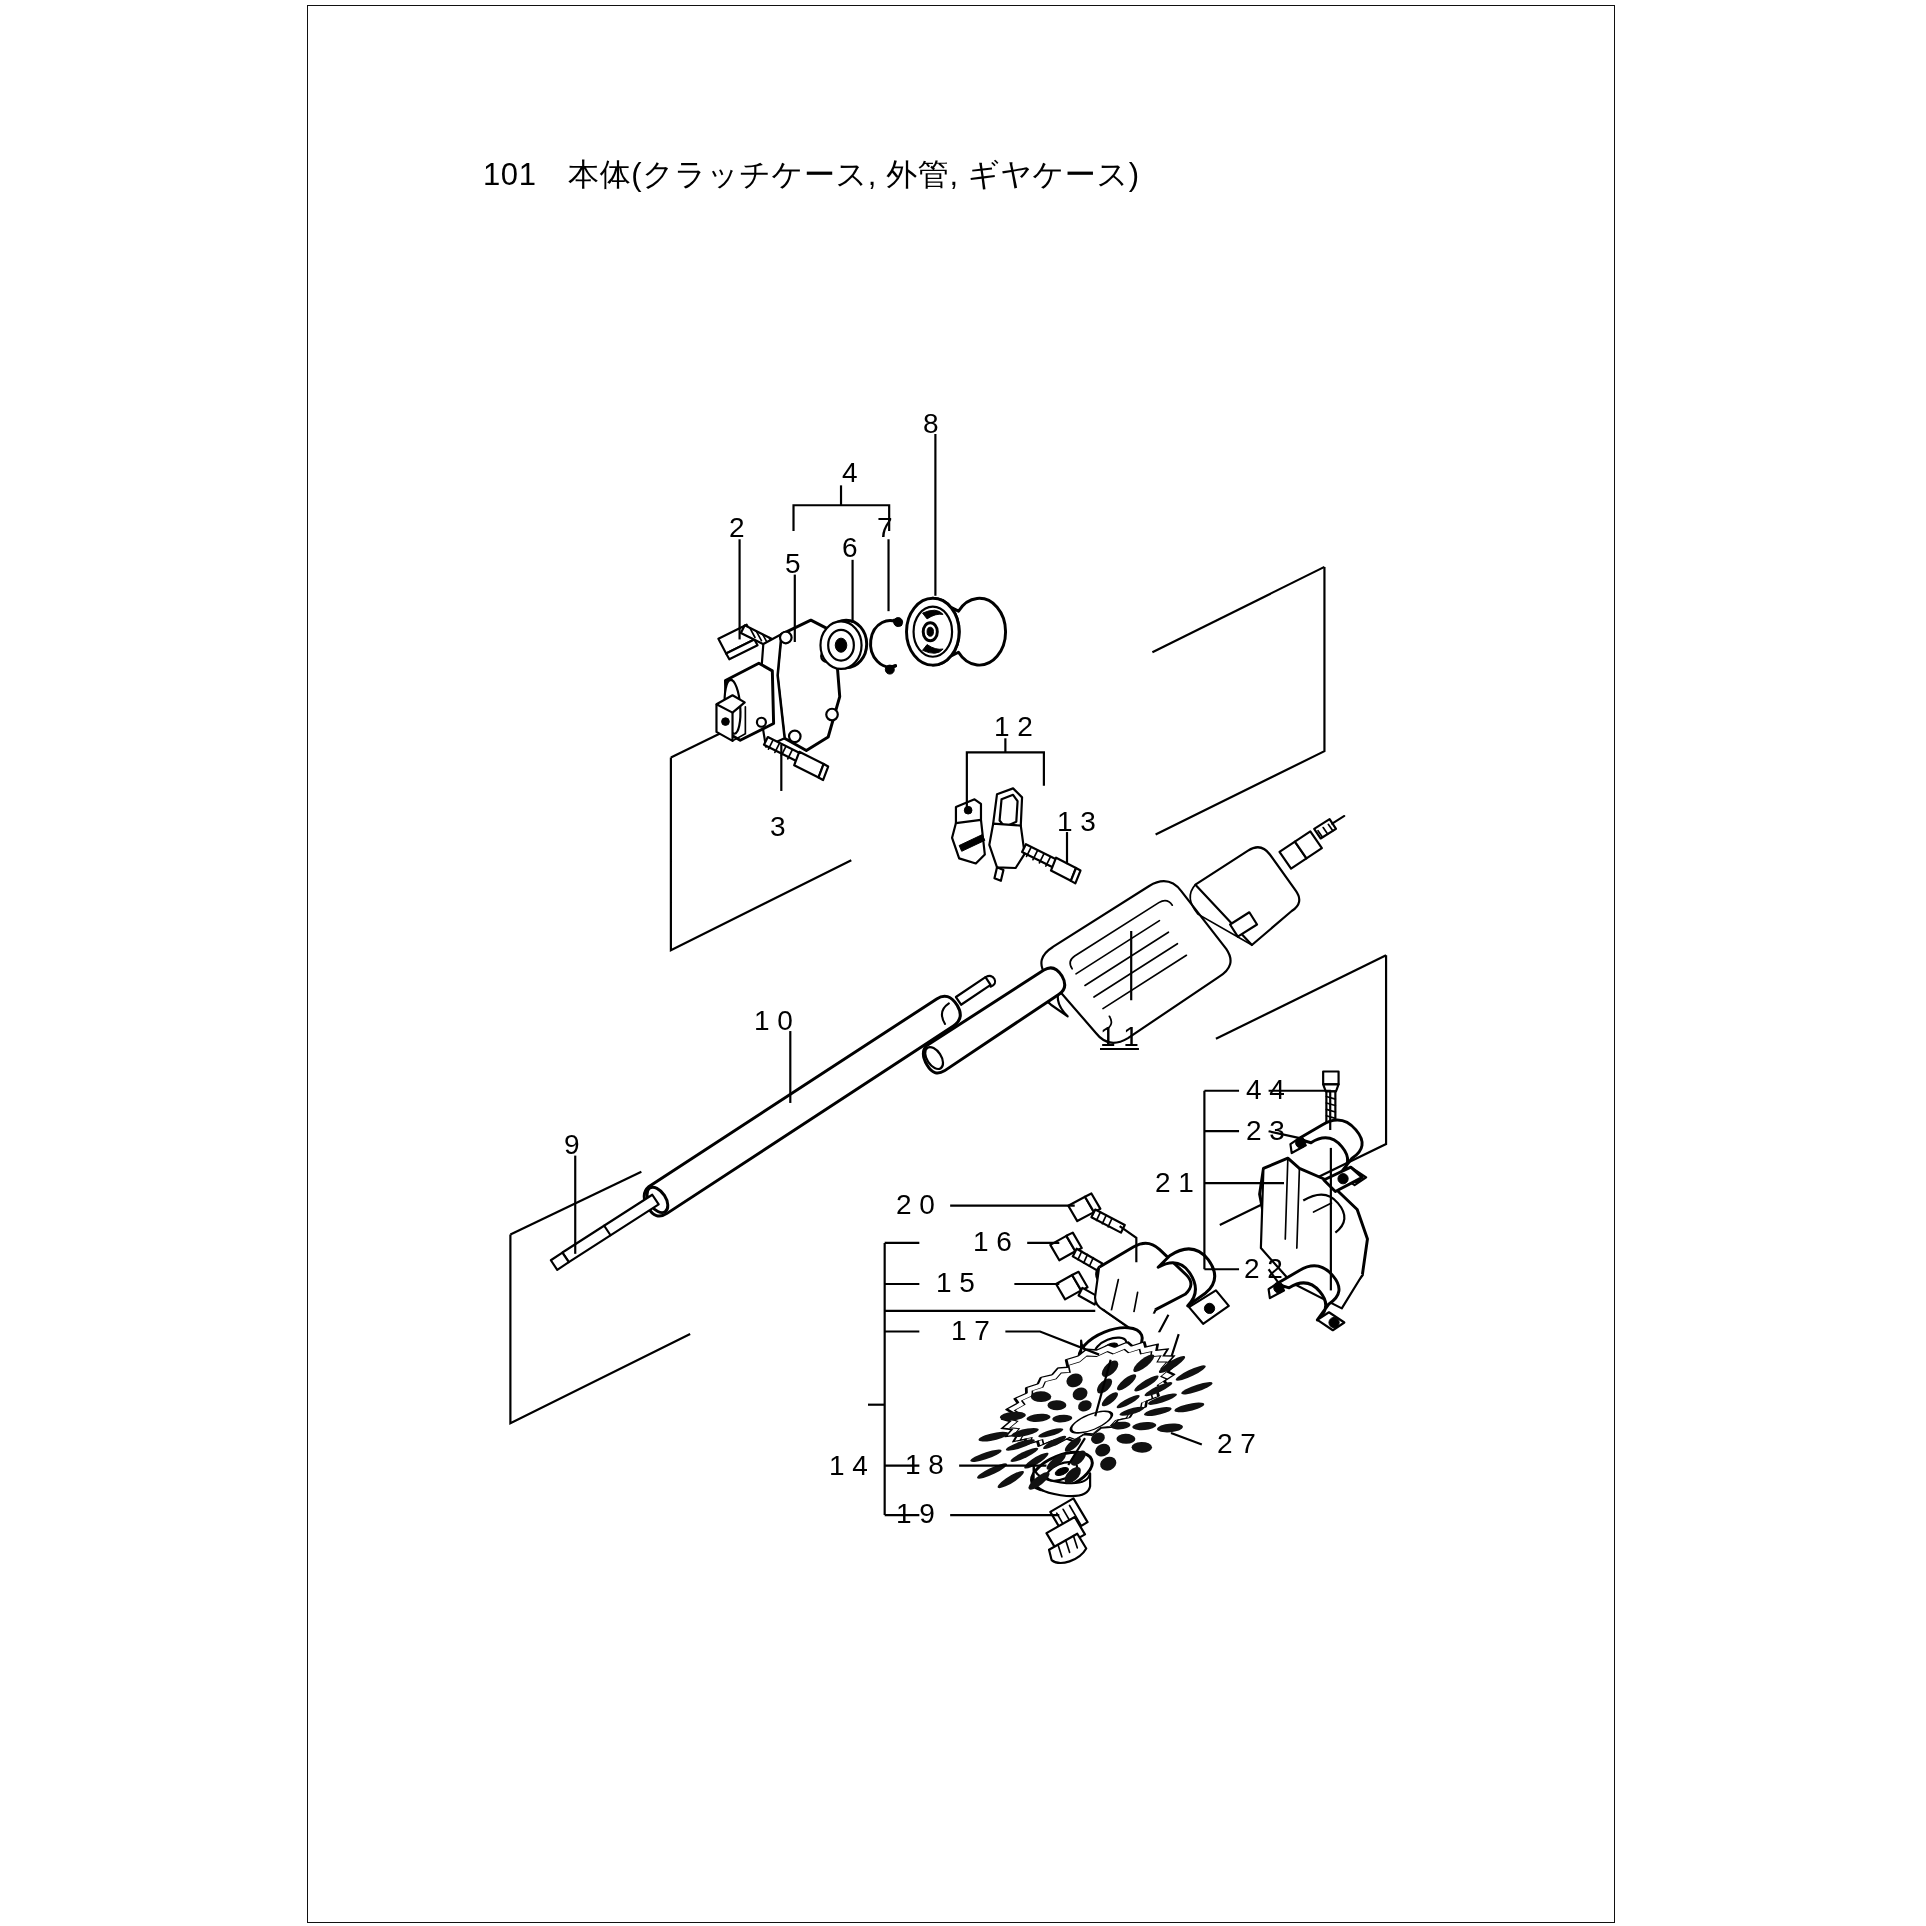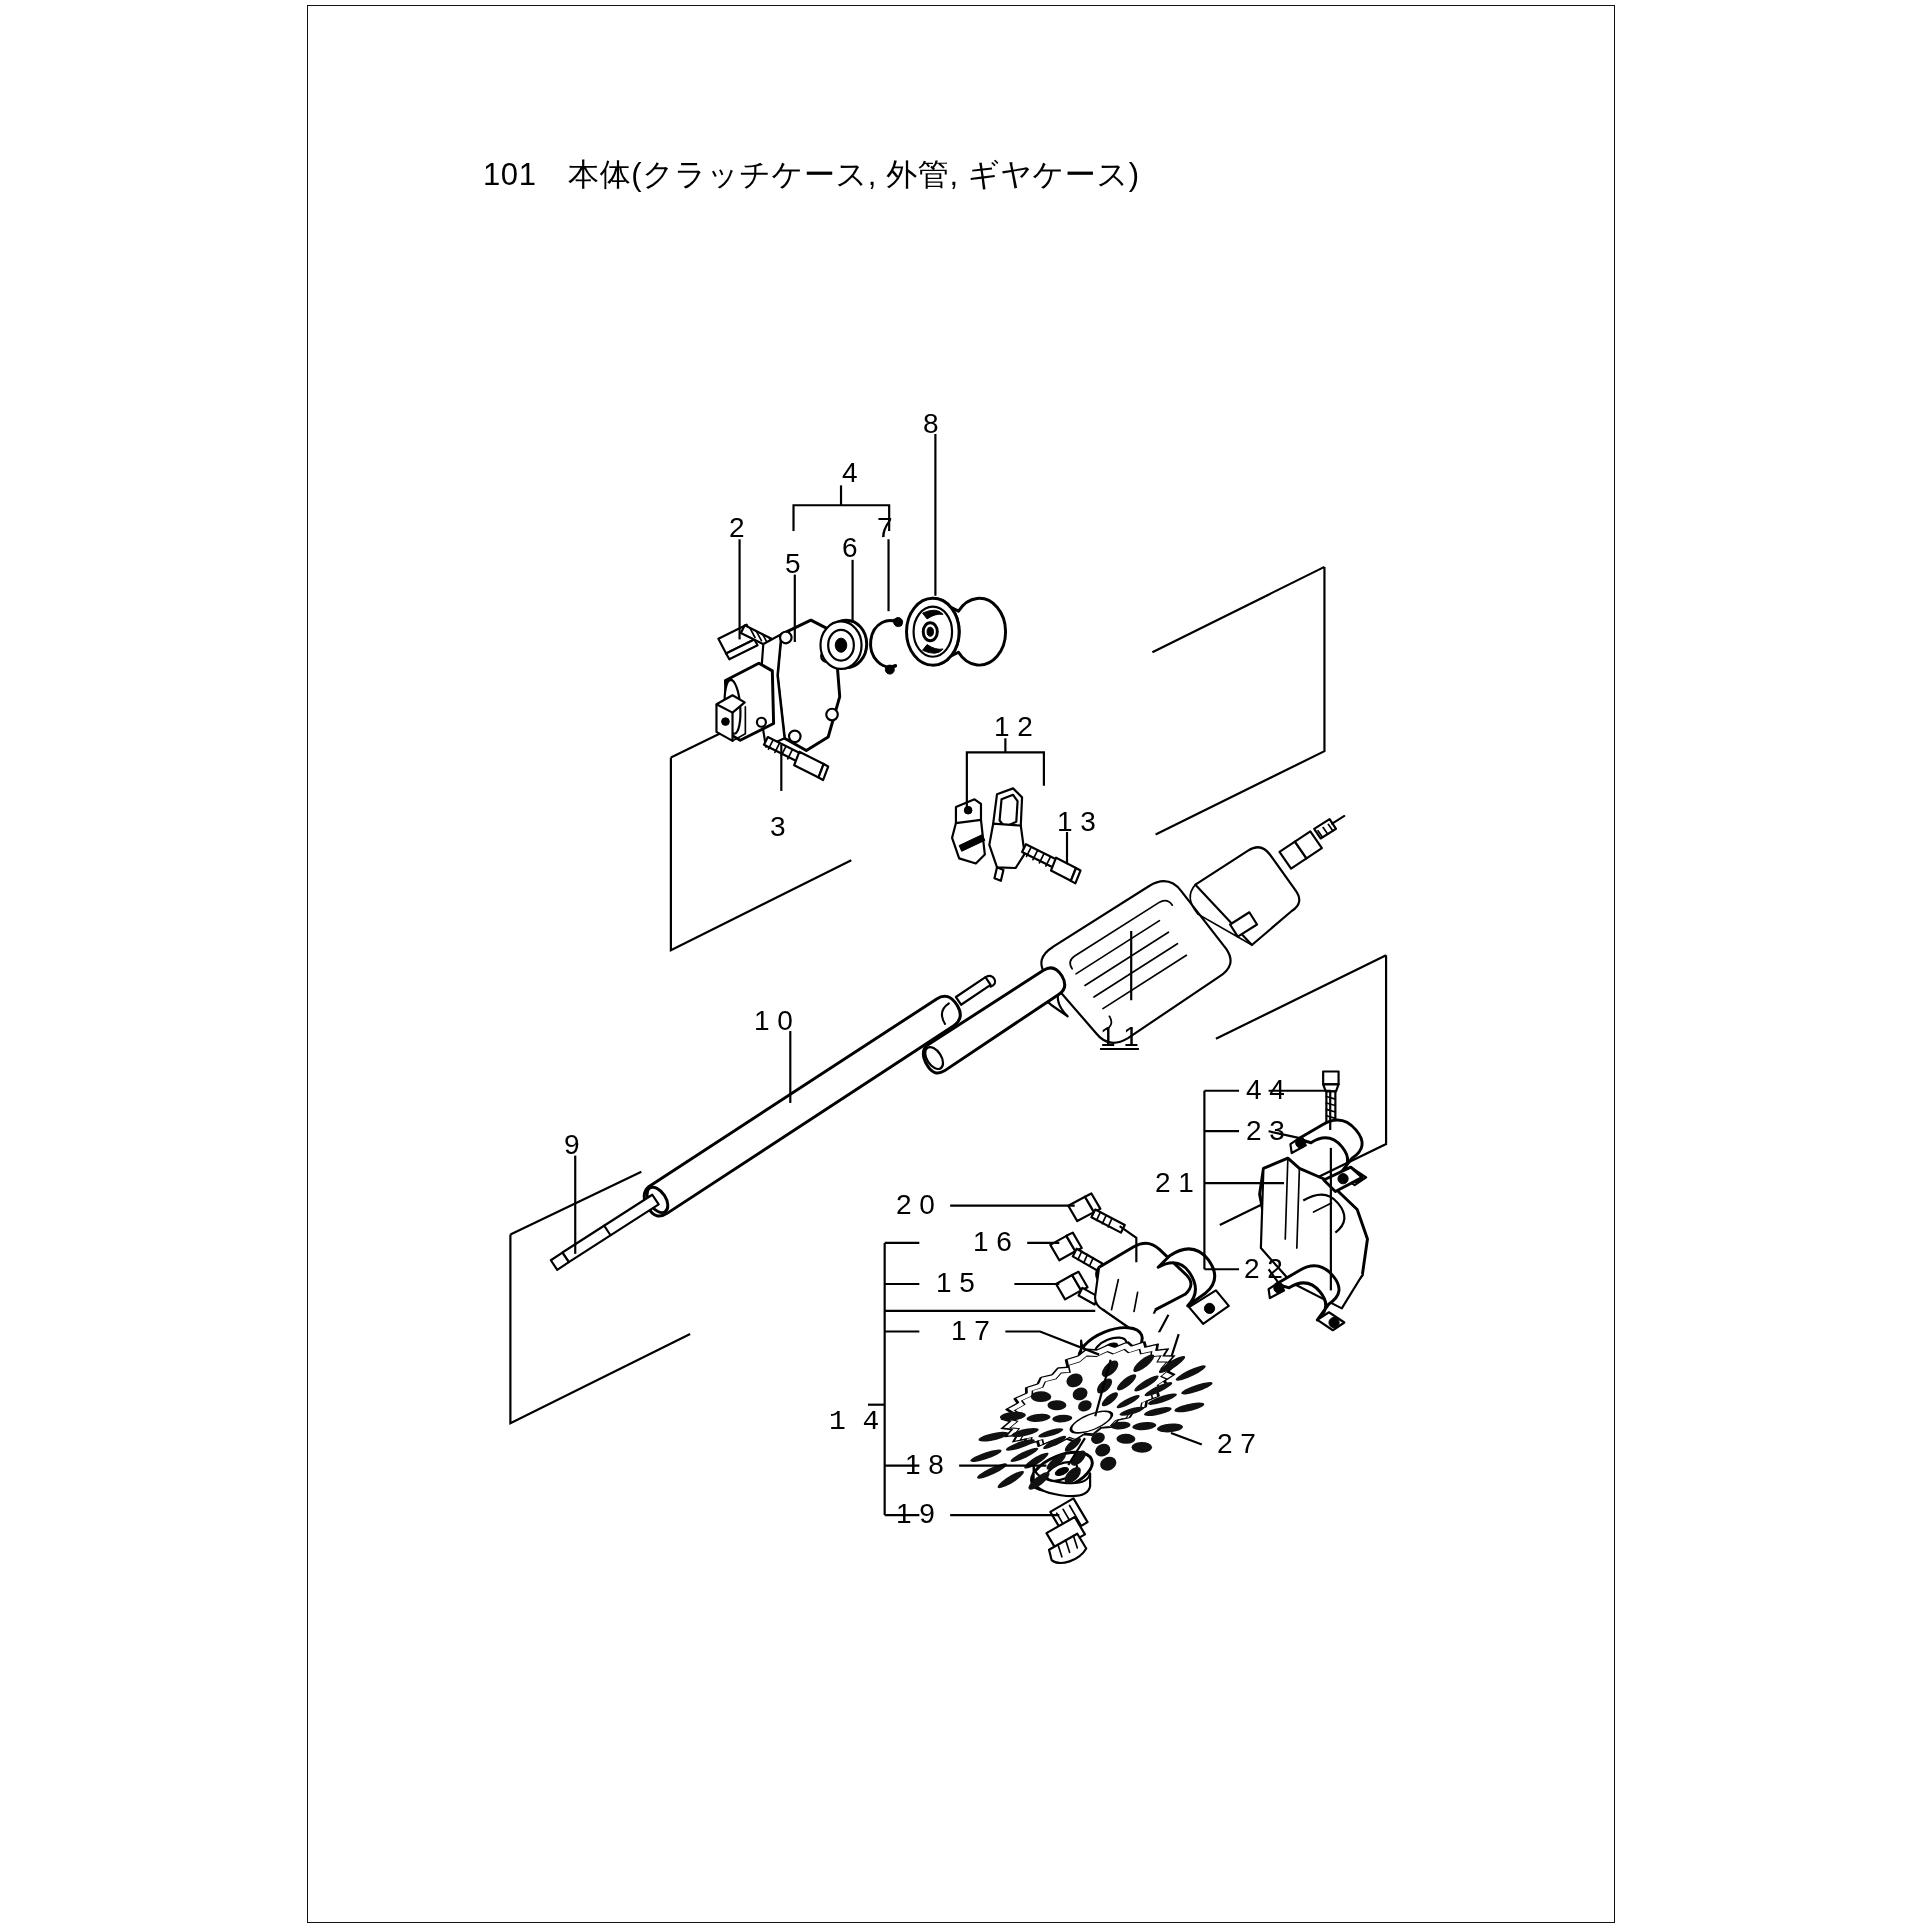--- a/index.html
+++ b/index.html
@@ -424,21 +424,21 @@
   <div class="lbl" style="left:842px;top:459px;">4</div>
   <div class="lbl" style="left:785px;top:550px;">5</div>
   <div class="lbl" style="left:842px;top:534px;">6</div>
   <div class="lbl" style="left:877px;top:514px;">7</div>
   <div class="lbl" style="left:923px;top:410px;">8</div>
   <div class="lbl" style="left:564px;top:1131px;">9</div>
   <div class="lbl" style="left:754px;top:1007px;">1 0</div>
   <div class="lbl" style="left:1100px;top:1023px;text-decoration:underline;">1 1</div>
   <div class="lbl" style="left:994px;top:713px;">1 2</div>
   <div class="lbl" style="left:1057px;top:808px;">1 3</div>
-  <div class="lbl" style="left:829px;top:1408px;font-family:Liberation Mono, monospace;">1 4</div>
+  <div class="lbl" style="left:829px;top:1452px;">1 4</div>
   <div class="lbl" style="left:936px;top:1269px;">1 5</div>
   <div class="lbl" style="left:973px;top:1228px;">1 6</div>
   <div class="lbl" style="left:951px;top:1317px;">1 7</div>
   <div class="lbl" style="left:905px;top:1451px;">1 8</div>
   <div class="lbl" style="left:896px;top:1500px;">1 9</div>
   <div class="lbl" style="left:896px;top:1191px;">2 0</div>
   <div class="lbl" style="left:1155px;top:1169px;">2 1</div>
   <div class="lbl" style="left: 1244px; top: 1255px;">2 2</div>
   <div class="lbl" style="left: 1246px; top: 1117px;">2 3</div>
   <div class="lbl" style="left: 1246px; top: 1076px;">4 4</div>

